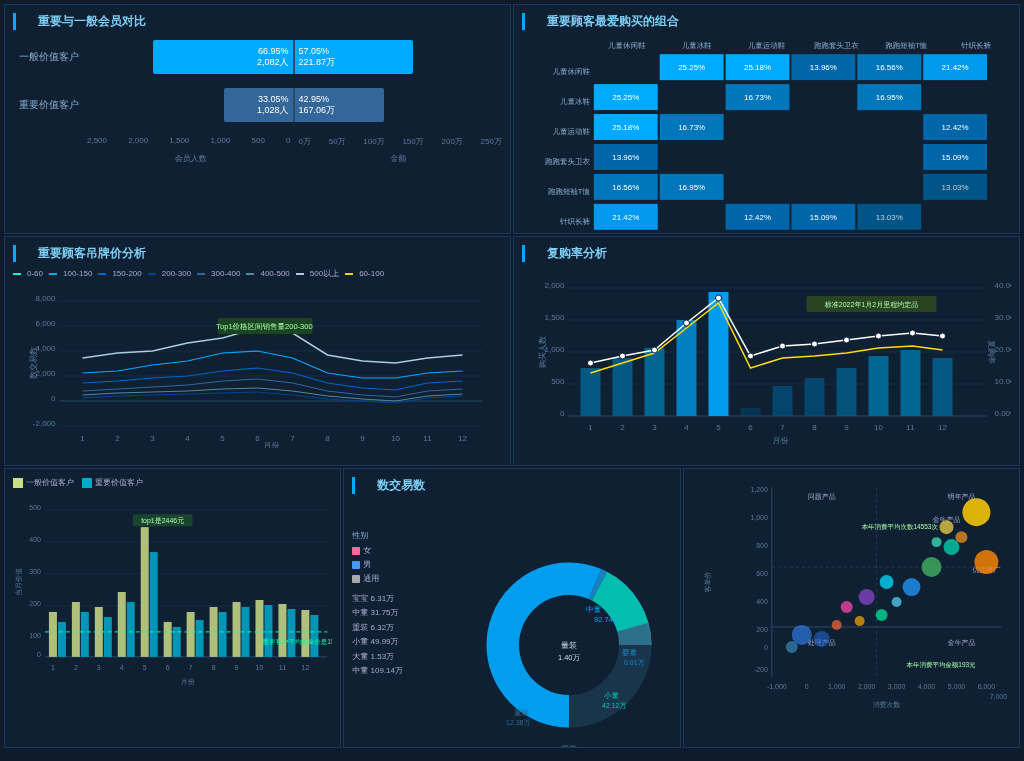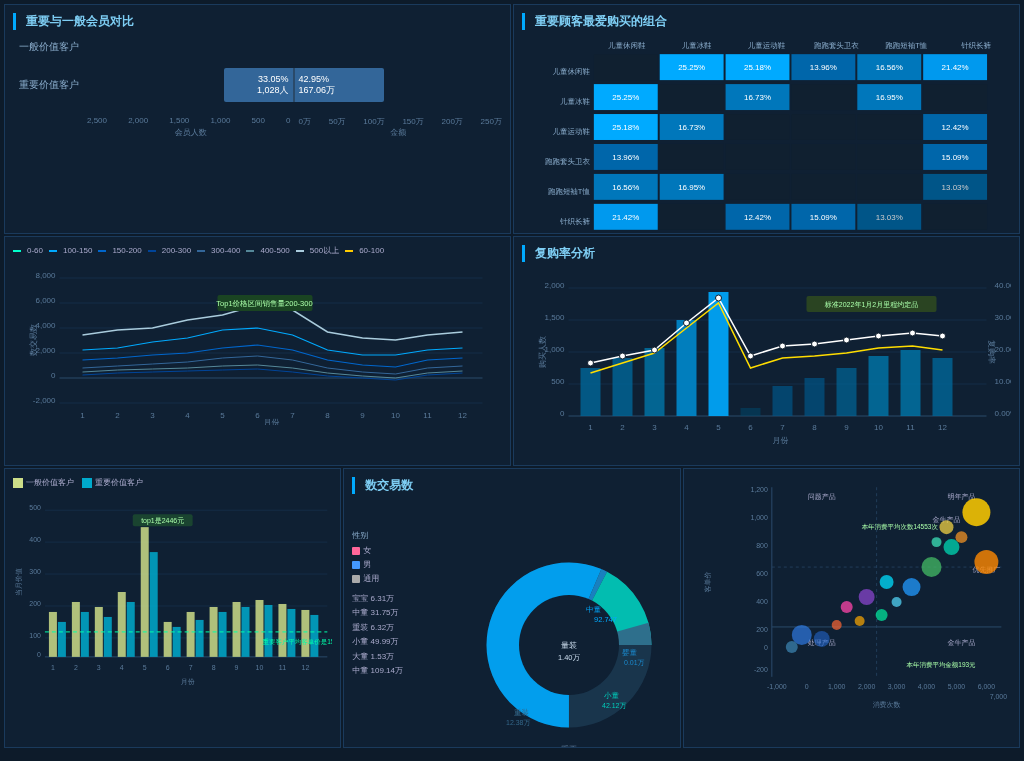--- a/index.html
+++ b/index.html
@@ -28,21 +28,21 @@
       padding: 8px;
       position: relative;
       overflow: hidden;
     }
     .panel-title {
       font-size: 12px;
       color: #7ecef4;
       font-weight: bold;
       margin-bottom: 6px;
       border-left: 3px solid #00aaff;
-      padding-left: 10px;
+      padding-left: 22px;
     }
 
     
     .comparison-chart { margin-top: 10px; }
     .comp-row { display: flex; align-items: center; margin-bottom: 14px; }
     .comp-label { width: 72px; font-size: 10px; color: #8aaccc; text-align: right; padding-right: 6px; flex-shrink: 0; }
     .comp-bars { display: flex; align-items: center; width: 100%; }
     .bar-left { height: 34px; display: flex; flex-direction: column; justify-content: center; align-items: flex-end; padding-right: 4px; font-size: 9px; color: #fff; }
     .bar-right { height: 34px; display: flex; flex-direction: column; justify-content: center; padding-left: 4px; font-size: 9px; color: #fff; }
     .bar-axis { width: 2px; background: #2a4a6a; height: 34px; flex-shrink: 0; }
@@ -55,20 +55,35 @@
 <body>
 
 <div class="dashboard">
 
   <div class="panel">
     <div class="panel-title">重要与一般会员对比</div>
     <div class="comparison-chart">
 
       <div class="comp-row">
         <div class="comp-label">一般价值客户</div>
+        <div class="comp-bars">
+          <div style="flex:1; display:flex; justify-content:flex-end;">
+            <div class="bar-left" style="background:#00aaff; width:67%; border-radius:2px 0 0 2px;">
+              <span style="font-size:9px;">66.95%</span>
+              <span style="font-size:9px;">2,082人</span>
+            </div>
+          </div>
+          <div class="bar-axis"></div>
+          <div style="flex:1;">
+            <div class="bar-right" style="background:#00aaff; width:57%; border-radius:0 2px 2px 0;">
+              <span style="font-size:9px;">57.05%</span>
+              <span style="font-size:9px;">221.87万</span>
+            </div>
+          </div>
+        </div>
       </div>
 
       <div class="comp-row">
         <div class="comp-label">重要价值客户</div>
         <div class="comp-bars">
           <div style="flex:1; display:flex; justify-content:flex-end;">
             <div class="bar-left" style="background:#336699; width:33%; border-radius:2px 0 0 2px;">
               <span style="font-size:9px;">33.05%</span>
               <span style="font-size:9px;">1,028人</span>
             </div>
@@ -93,21 +108,21 @@
         </div>
         <div style="flex:1; display:flex; justify-content:space-between; font-size:8px; color:#5a7a9a; padding-left:4px;">
           <span>0万</span>
             <span>50万</span>
             <span>100万</span>
             <span>150万</span>
             <span>200万</span>
             <span>250万</span>
         </div>
       </div>
-      <div style="display:flex; padding-left:74px; margin-top:0;align-items:center;">
+      <div style="display:flex; padding-left:74px; margin-top:6px;align-items:center;">
         <div style="flex:1; text-align:center; font-size:8px; color:#5a7a9a;">会员人数</div>
         <div style="flex:1; text-align:center; font-size:8px; color:#5a7a9a;">金额</div>
       </div>
     </div>
   </div>
 
   <div class="panel">
     <div class="panel-title">重要顾客最爱购买的组合</div>
     <div>
       <svg width="100%" height="195" viewBox="0 0 490 195">
@@ -185,20 +200,21 @@
         <rect x="270" y="168" width="64" height="26" fill="#0066aa"></rect>
         <text x="302" y="184" font-size="8" fill="#fff" text-anchor="middle">15.09%</text>
         <rect x="336" y="168" width="64" height="26" fill="#005588"></rect>
         <text x="368" y="184" font-size="8" fill="#ccc" text-anchor="middle">13.03%</text>
         <rect x="402" y="168" width="64" height="26" fill="#102030"></rect>
       </svg>
     </div>
   </div>
 
   <div class="panel">
+    <div class="panel-title">重要顾客吊牌价分析</div>
     <div class="legend-row">
       <div class="legend-item">
         <div class="legend-dot" style="background:#00ffcc;"></div>
         <span style="color:#aac;">0-60</span>
       </div>
       <div class="legend-item">
         <div class="legend-dot" style="background:#00aaff;"></div>
         <span style="color:#aac;">100-150</span>
       </div>
       <div class="legend-item">

